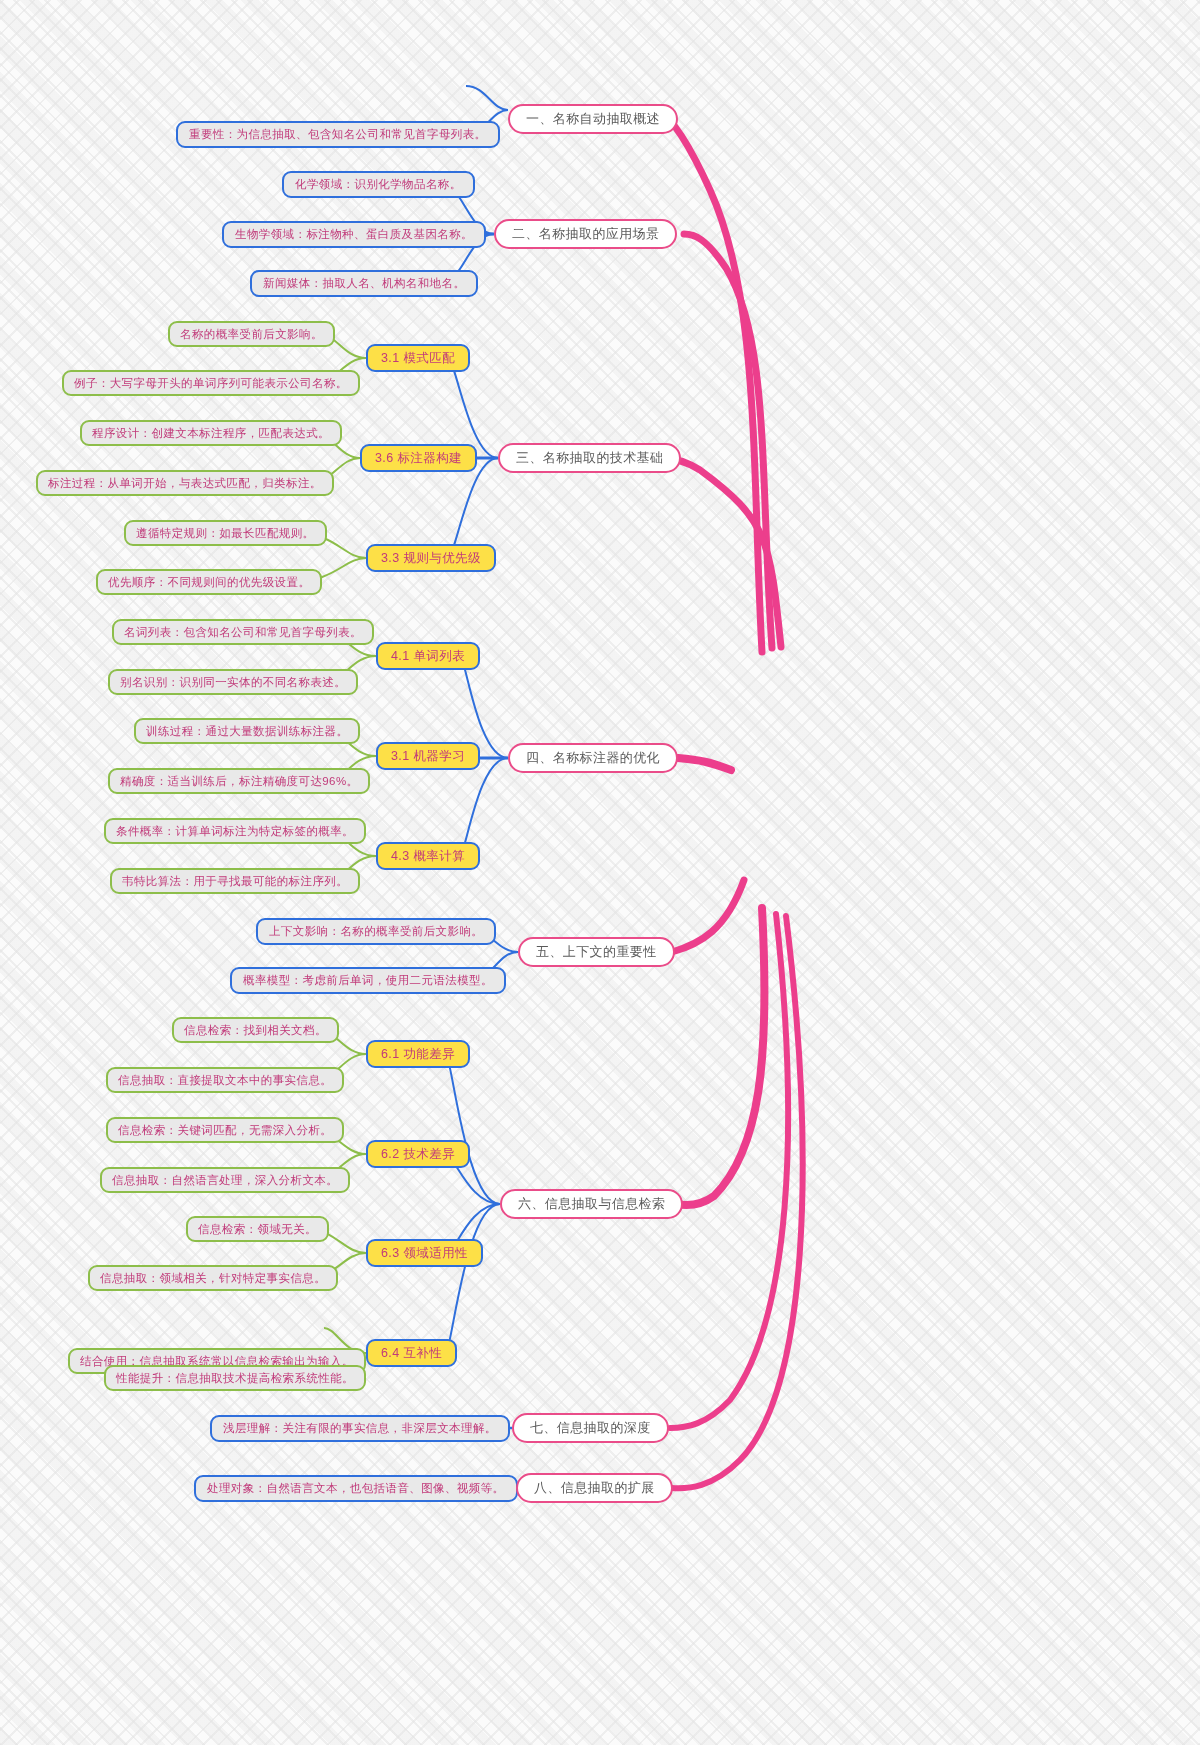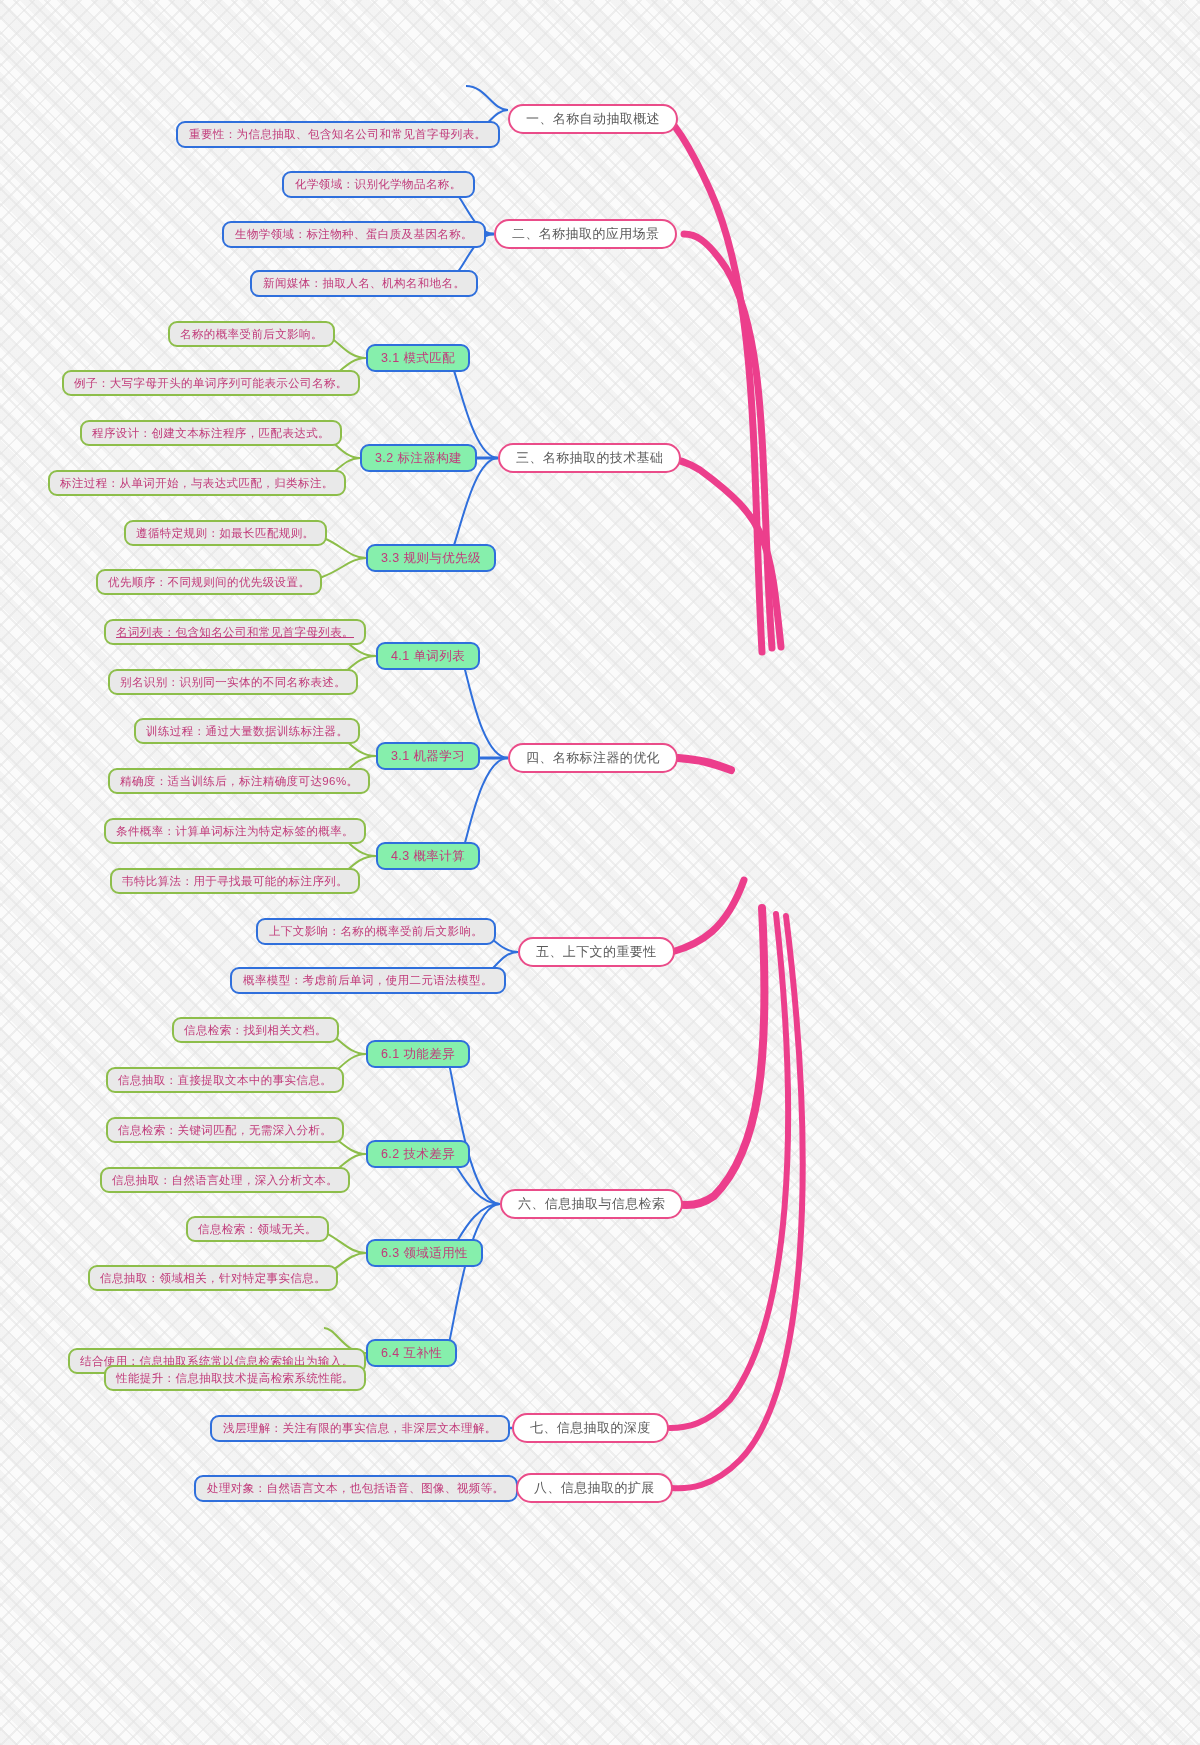--- a/index.html
+++ b/index.html
@@ -49,21 +49,21 @@
     color:#5a5a5a;
     font-size:13px;
     padding:0 16px;
     z-index:5;
   }
 
   
   .sub{
     height:28px;
     border-radius:9px;
-    background:#86efac;
+    background:#fde047;
     border-width:2px;border-color:#2f6fdc;
     color:#c13a7a;
     font-size:12.5px;
     padding:0 13px;
     z-index:4;
   }
 
   
   .leafblue{
     height:27px;
@@ -199,47 +199,47 @@
     <span>3.1 模式匹配</span>
   </div>
   <div class="node leafgreen" style="left:168px;top:321px;">
     <span>名称的概率受前后文影响。</span>
   </div>
   <div class="node leafgreen" style="left:62px;top:370px;">
     <span>例子：大写字母开头的单词序列可能表示公司名称。</span>
   </div>
 
   <div class="node sub" style="left:360px;top:444px;">
-    <span>3.2 标注器构建</span>
+    <span>3.6 标注器构建</span>
   </div>
   <div class="node leafgreen" style="left:80px;top:420px;">
     <span>程序设计：创建文本标注程序，匹配表达式。</span>
   </div>
-  <div class="node leafgreen" style="left:48px;top:470px;">
+  <div class="node leafgreen" style="left:36px;top:470px;">
     <span>标注过程：从单词开始，与表达式匹配，归类标注。</span>
   </div>
 
   <div class="node sub" style="left:366px;top:544px;">
     <span>3.3 规则与优先级</span>
   </div>
   <div class="node leafgreen" style="left:124px;top:520px;">
     <span>遵循特定规则：如最长匹配规则。</span>
   </div>
   <div class="node leafgreen" style="left:96px;top:569px;">
     <span>优先顺序：不同规则间的优先级设置。</span>
   </div>
 
   <div class="node branch" style="left:508px;top:743px;">
     <span>四、名称标注器的优化</span>
   </div>
 
   <div class="node sub" style="left:376px;top:642px;">
     <span>4.1 单词列表</span>
   </div>
-  <div class="node leafgreen" style="left:104px;top:619px;text-decoration:underline;">
+  <div class="node leafgreen" style="left:112px;top:619px;">
     <span>名词列表：包含知名公司和常见首字母列表。</span>
   </div>
   <div class="node leafgreen" style="left:108px;top:669px;">
     <span>别名识别：识别同一实体的不同名称表述。</span>
   </div>
 
   <div class="node sub" style="left:376px;top:742px;">
     <span>3.1 机器学习</span>
   </div>
   <div class="node leafgreen" style="left:134px;top:718px;">

